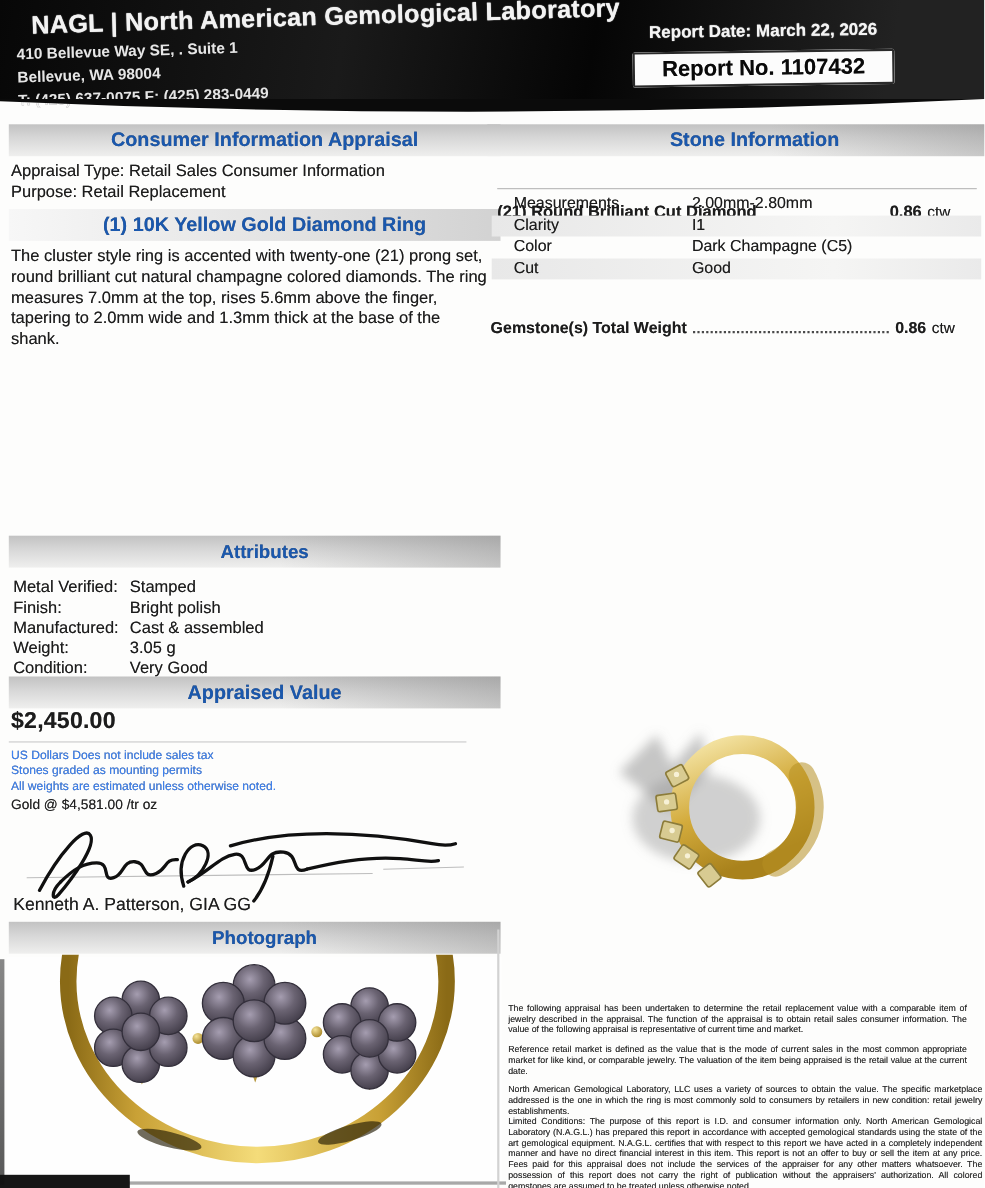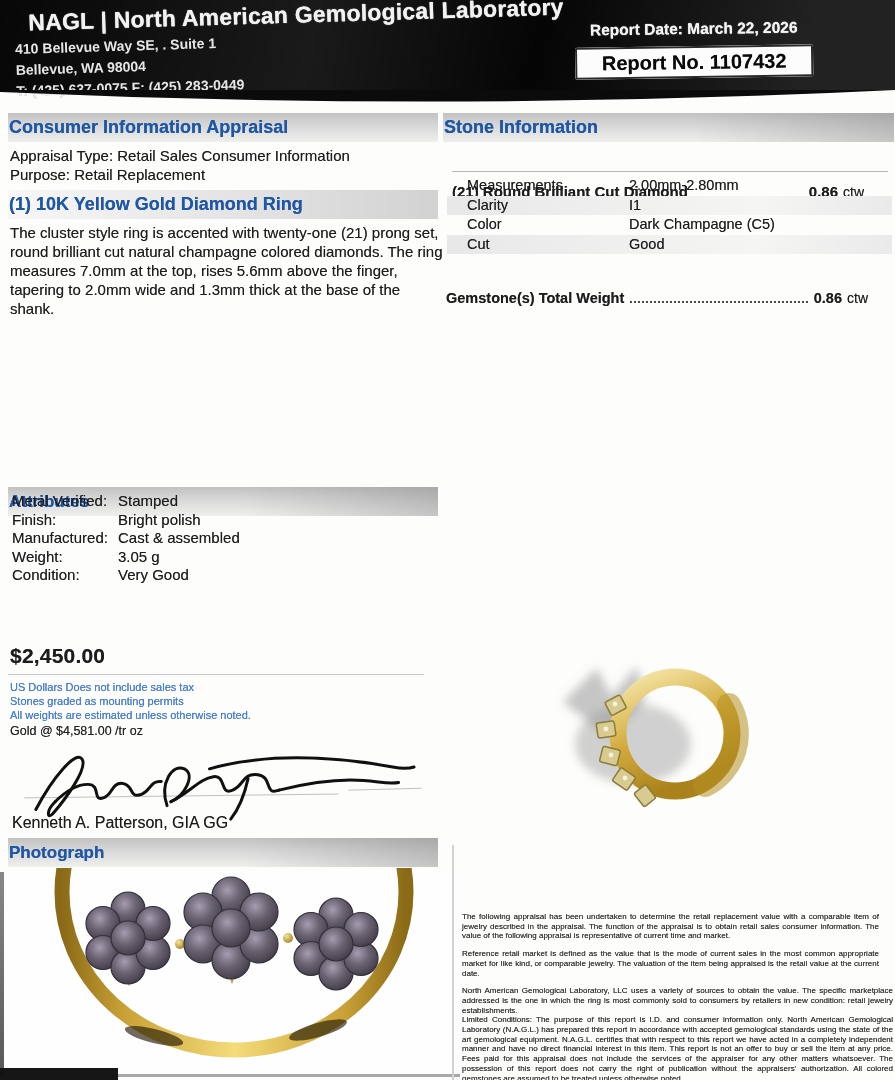--- a/index.html
+++ b/index.html
@@ -13,33 +13,33 @@
   .hdr{position:absolute;left:0;top:0;width:895px;height:90px;background:linear-gradient(100deg,#070707,#1a1a1a 35%,#050505 60%,#222 90%);}
   .hdr-bulge{position:absolute;left:0;top:90px;width:895px;height:16px;}
   .hdr-text{position:absolute;left:14px;top:10px;transform:rotate(-1.7deg);transform-origin:left top;color:#f2f2f2;}
   .org{font-size:23px;font-weight:bold;letter-spacing:.2px;padding-left:14px;white-space:nowrap;text-shadow:0 0 1px #fff;}
   .addr{font-size:14px;line-height:18px;margin-top:3px;font-weight:bold;opacity:.95;}
   .hdr-right{position:absolute;left:575px;top:20px;width:238px;text-align:center;transform:rotate(-.8deg);}
   .report-date{color:#f4f4f4;font-size:15.5px;font-weight:bold;white-space:nowrap;text-shadow:0 0 1px #eee;}
   .report-box{margin-top:8px;height:32px;background:#fcfcfc;color:#0a0a0a;font-size:20px;font-weight:bold;line-height:32px;border-radius:2px;box-shadow:0 0 0 2px #2a2a2a inset;}
 
   
-  .bar{position:absolute;height:29px;display:flex;align-items:center;padding-left:1px;
+  .bar{position:absolute;height:29px;display:flex;align-items:center;padding-left:18px;
     font-weight:bold;color:#1a58ae;font-size:18px;
-    background:linear-gradient(180deg,#c2c2c2 0%,#d6d6d6 40%,#efefee 100%);}
+    background:linear-gradient(180deg,#c2c2c2 0%,#d6d6d6 40%,#efefee 100%);justify-content:center;}
   .bar--noisy{background:
     linear-gradient(90deg,rgba(255,255,255,0) 55%,rgba(120,120,120,.35) 100%),
     linear-gradient(180deg,#c2c2c2 0%,#d6d6d6 40%,#efefee 100%);}
   .bar--light{background:
     linear-gradient(90deg,#f7f7f7 0%,#e3e3e3 55%,#d2d2d2 100%);}
 
   
   .lines{position:absolute;font-size:15px;line-height:19px;}
   .desc{position:absolute;left:10px;top:223px;width:433px;font-size:15px;line-height:19px;}
-  .attr-table{position:absolute;left:12px;top:492px;width:420px;}
+  .attr-table{position:absolute;left:12px;top:525px;width:420px;}
   .arow{display:grid;grid-template-columns:106px 1fr;font-size:15px;line-height:18.6px;}
   .value-amount{position:absolute;left:10px;top:644px;font-size:21px;font-weight:bold;letter-spacing:.2px;}
   .value-divider{position:absolute;left:8px;top:674px;width:416px;border-top:1px solid #c9c9c9;}
   .value-notes{position:absolute;left:10px;top:681px;font-size:11px;line-height:13.8px;color:#3b82f6;}
   .gold-note{position:absolute;left:10px;top:724px;font-size:12.5px;color:#222;}
   .sig-wrap{position:absolute;left:8px;top:740px;width:430px;height:82px;}
   .signer{position:absolute;left:12px;top:814px;font-size:16px;}
 
   
   .stone-row{position:absolute;left:452px;top:148px;width:436px;display:flex;align-items:baseline;font-size:15px;font-weight:bold;}
@@ -125,20 +125,23 @@
     <div class="arow">
       <span>Weight:</span>
       <span>3.05 g</span>
     </div>
     <div class="arow">
       <span>Condition:</span>
       <span>Very Good</span>
     </div>
   </div>
 
+  <div class="bar bar--noisy" style="left:8px;top:615px;width:429px;">
+    <span>Appraised Value</span>
+  </div>
 
   <div class="value-amount">$2,450.00</div>
   <div class="value-divider"></div>
 
   <div class="value-notes">
     <div>US Dollars  Does not include sales tax</div>
     <div>Stones graded as mounting permits</div>
     <div>All weights are estimated unless otherwise noted.</div>
   </div>
   <div class="gold-note">Gold @ $4,581.00 /tr oz</div>

